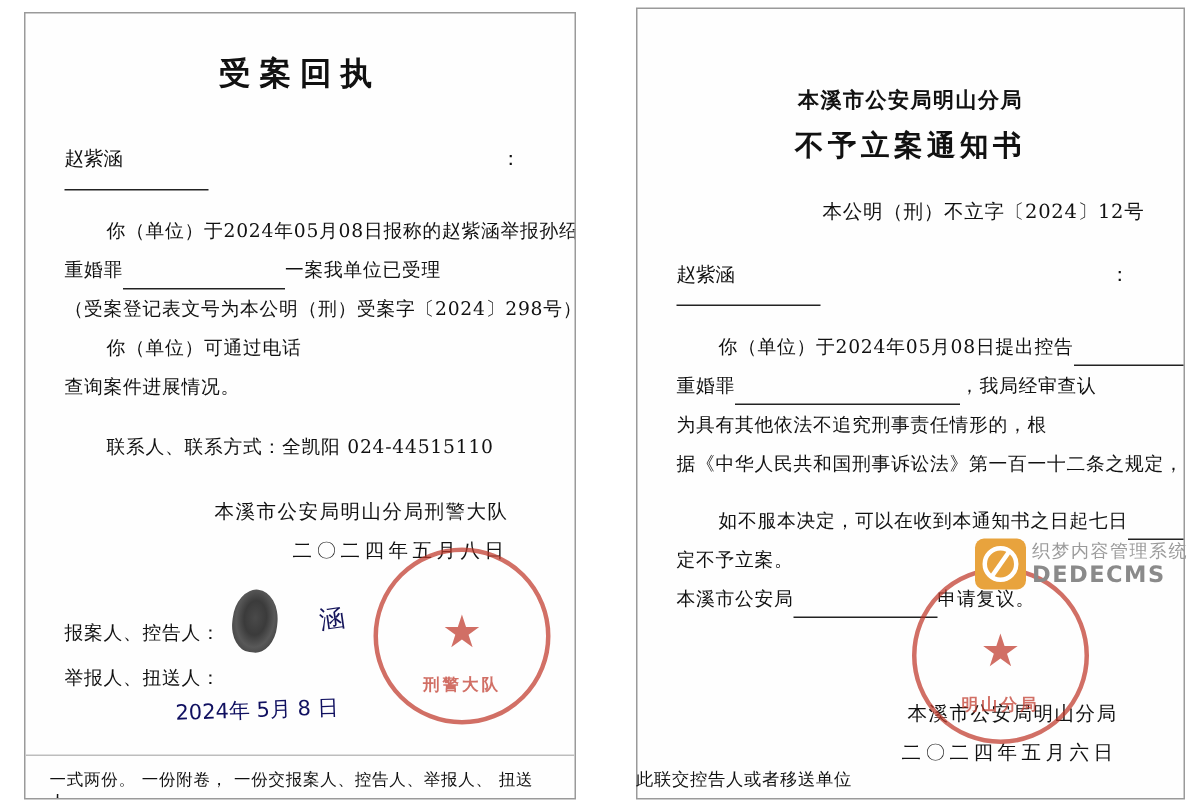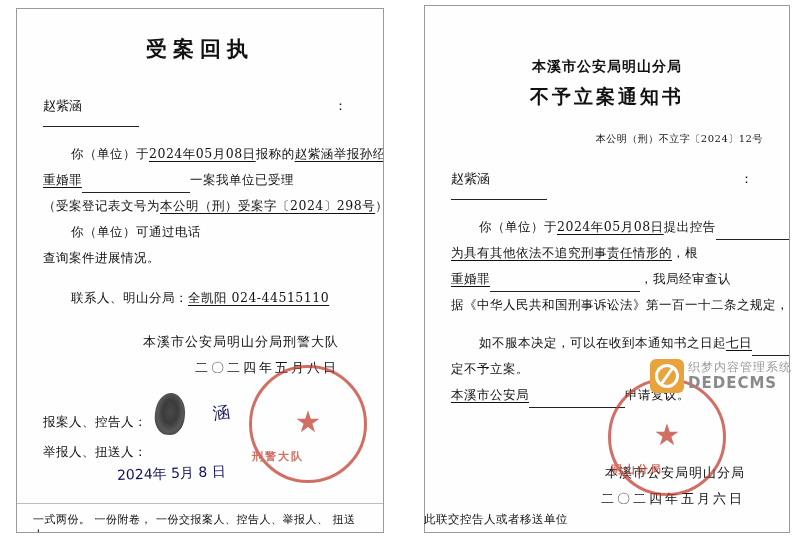--- a/index.html
+++ b/index.html
@@ -50,42 +50,41 @@
   .title-main2{
     text-align:center;
     font-size:19px;
     font-weight:bold;
     letter-spacing:3px;
     margin-top:8px;
     font-family:Liberation Mono, monospace;
   }
   .docnum{
     text-align:right;
-    font-size:10px;
+    font-size:13px;
     margin-top:22px;
     padding-right:26px;
     letter-spacing:0.5px;
   }
 
   .body-text{
     font-size:12.5px;
     line-height:26px;
     padding:0 26px;
     letter-spacing:0.5px;
   }
   .body-text.r{
     padding:0 26px 0 26px;
   }
   .line{
     position:relative;
     white-space:nowrap;
   }
   .indent{display:inline-block;width:28px;}
   .u{
-    text-decoration:underline;
     text-underline-offset:3px;
   }
   .fill{
     display:inline-block;
     border-bottom:1px solid #222;
     vertical-align:bottom;
   }
   .addr{
     margin-top:28px;
     font-size:13px;
@@ -176,20 +175,21 @@
     left:50%;top:50%;
     transform:translate(-50%,-56%);
     font-size:30px;
     line-height:1;
     color:#c0392b;
   }
   .seal .st{
     position:absolute;
     left:0;right:0;
     bottom:16px;
+    text-align:center;
     font-size:11px;
     letter-spacing:2px;
     font-weight:bold;
   }
   #seal-left{left:232px;top:330px;}
   #seal-right{left:608px;top:378px;}
 
   
   .brand{
     position:absolute;
@@ -258,21 +258,21 @@
         <div class="line">
           <span>（受案登记表文号为</span><span class="u">本公明（刑）受案字〔2024〕298号</span><span>）。</span>
         </div>
         <div class="line">
           <span class="indent"></span><span>你（单位）可通过电话</span>
         </div>
         <div class="line">
           <span>查询案件进展情况。</span>
         </div>
         <div class="line" style="margin-top:14px;">
-          <span class="indent"></span><span>联系人、明山分局：</span><span class="u">全凯阳  024-44515110</span>
+          <span class="indent"></span><span>联系人、联系方式：</span><span class="u">全凯阳  024-44515110</span>
         </div>
       </div>
 
       <div class="sig">
         <div>本溪市公安局明山分局刑警大队</div>
         <div class="d">二〇二四年五月八日</div>
       </div>
 
       <div class="seal" id="seal-left">
         <div class="star">★</div>
@@ -301,24 +301,24 @@
       <div class="addr" style="margin-top:24px;">
         <span class="nm">赵紫涵</span>
         <span class="colon">：</span>
       </div>
 
       <div class="body-text r" style="margin-top:14px;">
         <div class="line">
           <span class="indent"></span><span>你（单位）于</span><span class="u">2024年05月08日</span><span>提出控告</span><span class="fill" style="width:86px;height:16px;"></span>
         </div>
         <div class="line">
+          <span class="u">重婚罪</span><span class="fill" style="width:150px;height:16px;"></span><span>，我局经审查认</span>
+        </div>
+        <div class="line">
           <span class="u">为具有其他依法不追究刑事责任情形的</span><span>，根</span>
-        </div>
-        <div class="line">
-          <span class="u">重婚罪</span><span class="fill" style="width:150px;height:16px;"></span><span>，我局经审查认</span>
         </div>
         <div class="line">
           <span>据《中华人民共和国刑事诉讼法》第一百一十二条之规定，决</span>
         </div>
         <div class="line" style="margin-top:12px;">
           <span class="indent"></span><span>如不服本决定，可以在收到本通知书之日起</span><span class="u">七日</span><span class="fill" style="width:38px;height:16px;"></span>
         </div>
         <div class="line">
           <span>定不予立案。</span>
         </div>

